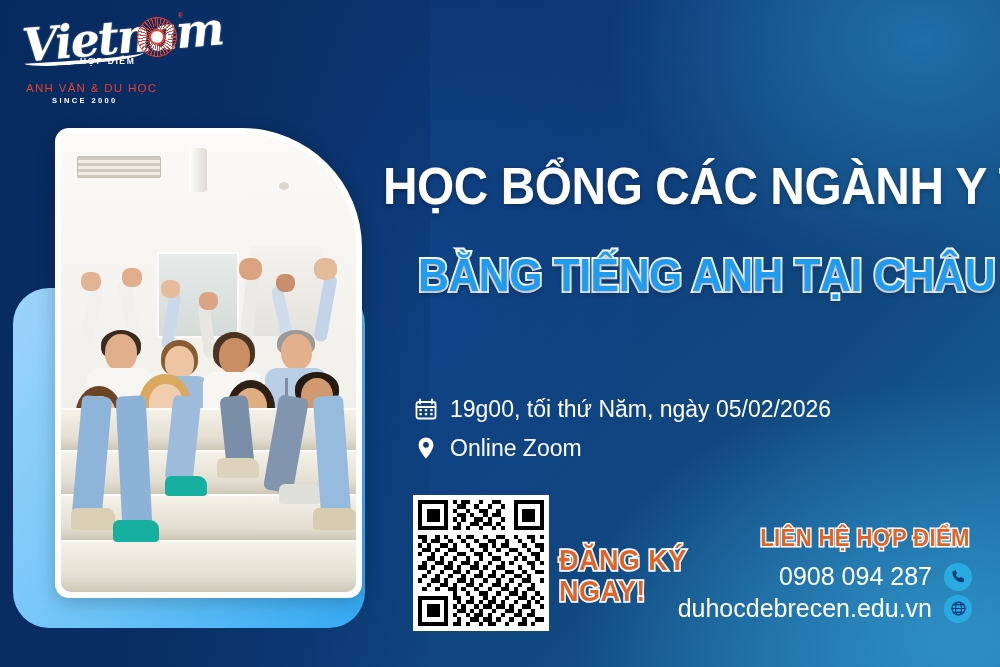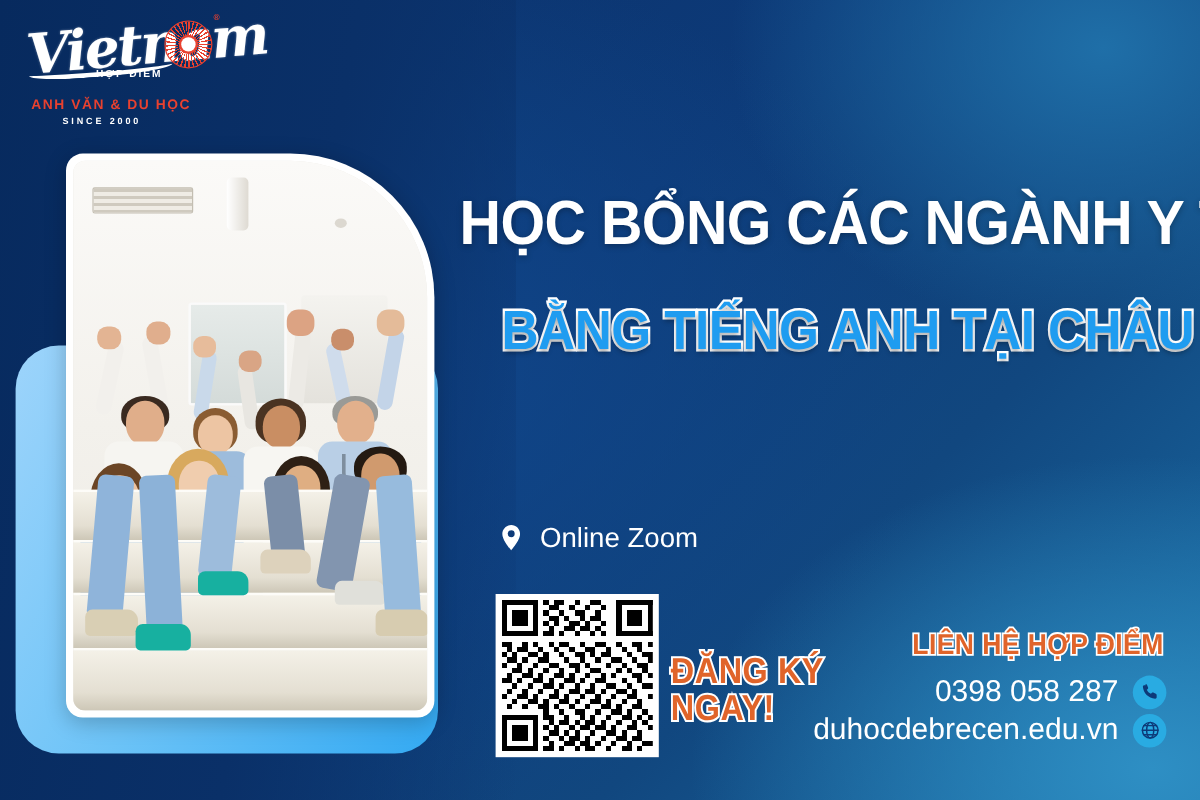--- a/index.html
+++ b/index.html
@@ -76,21 +76,21 @@
   }
   .logo .centrepoint {
     position:absolute; left:6px; top:53px;
     font-size:17px; font-weight:700; color:#e8412f;
     letter-spacing:2.2px;
     -webkit-text-stroke:0.6px #ffffff;
     white-space:nowrap;
   }
   .logo .anhvan {
     position:absolute; left:8px; top:70px;
-    font-size:11.5px; font-weight:700; color:#e8412f;
+    font-size:11.5px; font-weight:400; color:#e8412f;
     letter-spacing:1.3px; white-space:nowrap;
   }
   .logo .since {
     position:absolute; left:34px; top:84px;
     font-size:7.5px; font-weight:700; color:#ffffff;
     letter-spacing:2.4px;
   }
 
   
   .photo-backshape {
@@ -353,20 +353,37 @@
         </div>
       </div>
     </div>
   </div>
 
 
   <div class="headline1">HỌC BỔNG CÁC NGÀNH Y TẾ</div>
   <div class="headline2">BẰNG TIẾNG ANH TẠI CHÂU ÂU</div>
 
 
+  <div class="event-row row-date">
+    <span class="ico">
+      <svg viewBox="0 0 24 24" fill="none" stroke="#ffffff" stroke-width="1.8">
+        <rect x="2.5" y="5" width="19" height="16.5" rx="2"></rect>
+        <path d="M6 2.5v4M18 2.5v4M2.5 10h19" stroke-linecap="round"></path>
+        <g fill="#ffffff" stroke="none">
+          <rect x="5.4" y="12" width="2.4" height="2.2"></rect>
+            <rect x="10.8" y="12" width="2.4" height="2.2"></rect>
+            <rect x="16.2" y="12" width="2.4" height="2.2"></rect>
+          <rect x="5.4" y="16" width="2.4" height="2.2"></rect>
+            <rect x="10.8" y="16" width="2.4" height="2.2"></rect>
+            <rect x="16.2" y="16" width="2.4" height="2.2"></rect>
+        </g>
+      </svg>
+    </span>
+    <span>19g00, tối thứ Năm, ngày 05/02/2026</span>
+  </div>
 
   <div class="event-row row-place">
     <span class="ico">
       <svg viewBox="0 0 24 24" fill="#ffffff">
         <path d="M12 1.6c-4.1 0-7.4 3.3-7.4 7.4 0 5.4 7.4 13.6 7.4 13.6s7.4-8.2 7.4-13.6c0-4.1-3.3-7.4-7.4-7.4z"></path>
         <circle cx="12" cy="8.8" r="2.9" fill="#0d3a78"></circle>
       </svg>
     </span>
     <span>Online Zoom</span>
   </div>
@@ -605,21 +622,21 @@
   </div>
 
   <div class="register">
     <div>ĐĂNG KÝ</div>
     <div>NGAY!</div>
   </div>
 
   <div class="contact-title">LIÊN HỆ HỢP ĐIỂM</div>
 
   <div class="contact-row c-phone">
-    <span>0398 058 287</span>
+    <span>0908 094 287</span>
     <span class="cicon">
       <svg viewBox="0 0 24 24" fill="#0d3a78">
         <path d="M6.6 2.8c.7 0 1.3.4 1.6 1l1.3 3c.3.6.1 1.3-.4 1.8L8 9.6c1 2.1 2.7 3.8 4.8 4.8l1-1.1c.5-.5 1.2-.7 1.8-.4l3 1.3c.6.3 1 .9 1 1.6v2.6c0 1-.8 1.8-1.8 1.7C9.8 19.6 4 13.8 3.4 6.2c-.1-1 .7-1.8 1.7-1.8h1.5z"></path>
       </svg>
     </span>
   </div>
 
   <div class="contact-row c-web">
     <span>duhocdebrecen.edu.vn</span>
     <span class="cicon">

